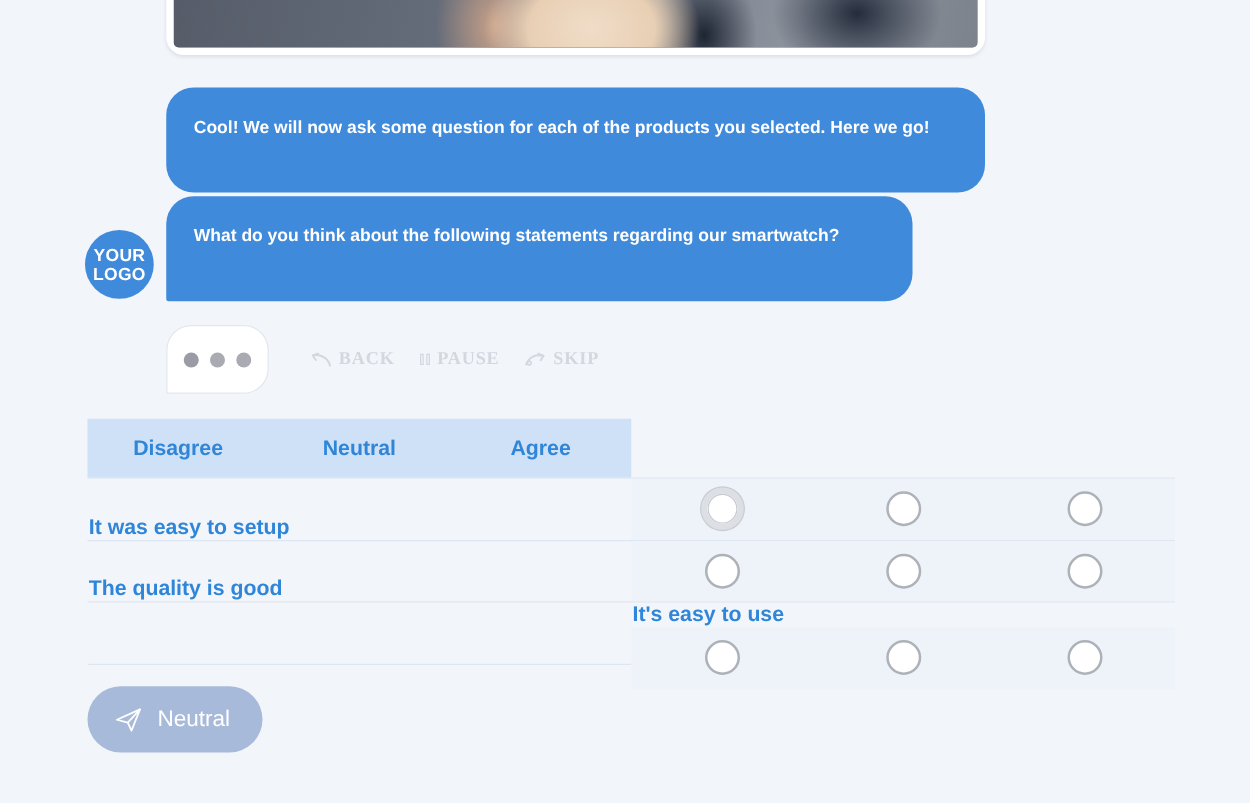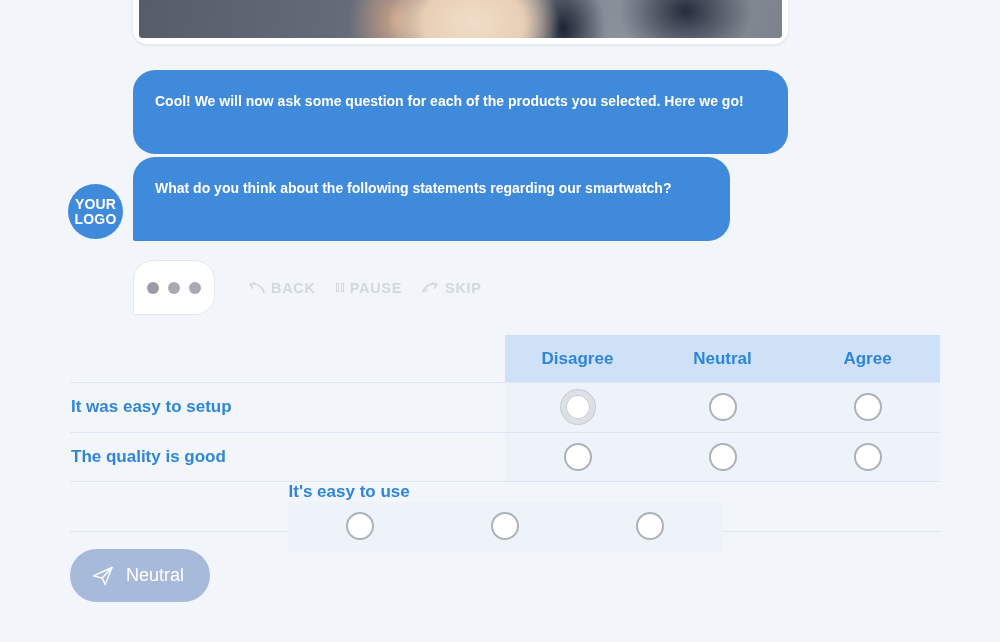--- a/index.html
+++ b/index.html
@@ -121,20 +121,21 @@
     background: #9a9ba4;
   }
   .dot.d2 { background: #a9aab2; }
   .dot.d3 { background: #a9aab2; }
 
   .ctrl-group {
     display: flex;
     align-items: center;
     margin-left: 33px;
     gap: 20px;
+    font-family: Liberation Serif, serif;
   }
   .ctrl {
     display: flex;
     align-items: center;
     gap: 6px;
     color: #d3d8e0;
     font-size: 14.5px;
     font-weight: bold;
     letter-spacing: 0.7px;
     cursor: pointer;
@@ -154,20 +155,21 @@
 
   
   .matrix {
     position: absolute;
     left: 70px;
     top: 335px;
     width: 870px;
   }
   .matrix-head {
     display: flex;
+    flex-direction: column;
   }
   .head-spacer {
     width: 435px;
     flex: none;
   }
   .head-cols {
     width: 435px;
     flex: none;
     background: #cfe1f6;
     display: flex;
@@ -177,21 +179,21 @@
     flex: 1 1 0;
     display: flex;
     align-items: center;
     justify-content: center;
     color: #2f86d8;
     font-size: 17px;
     font-weight: bold;
   }
   .m-row {
     display: flex;
-    align-items: center;
+    align-items: flex-end;
     height: 48.5px;
     border-top: 1px solid #dde6f2;
   }
   .m-row:last-of-type {
     border-bottom: 1px solid #dde6f2;
     flex-direction: column;
   }
   .m-label {
     width: 435px;
     flex: none;

